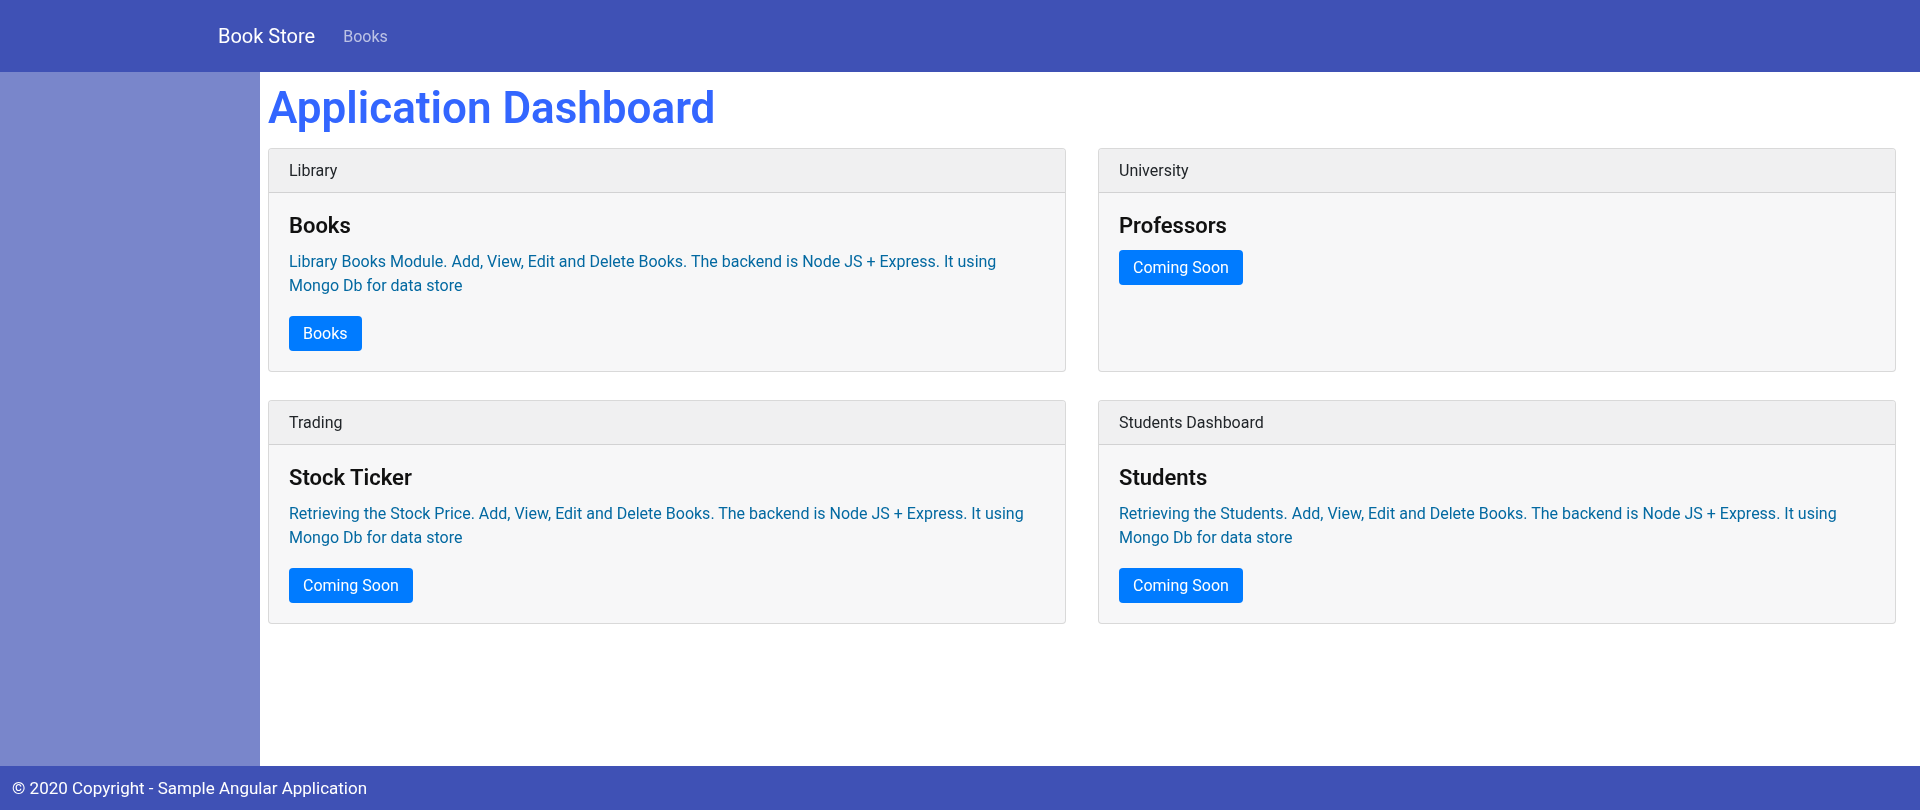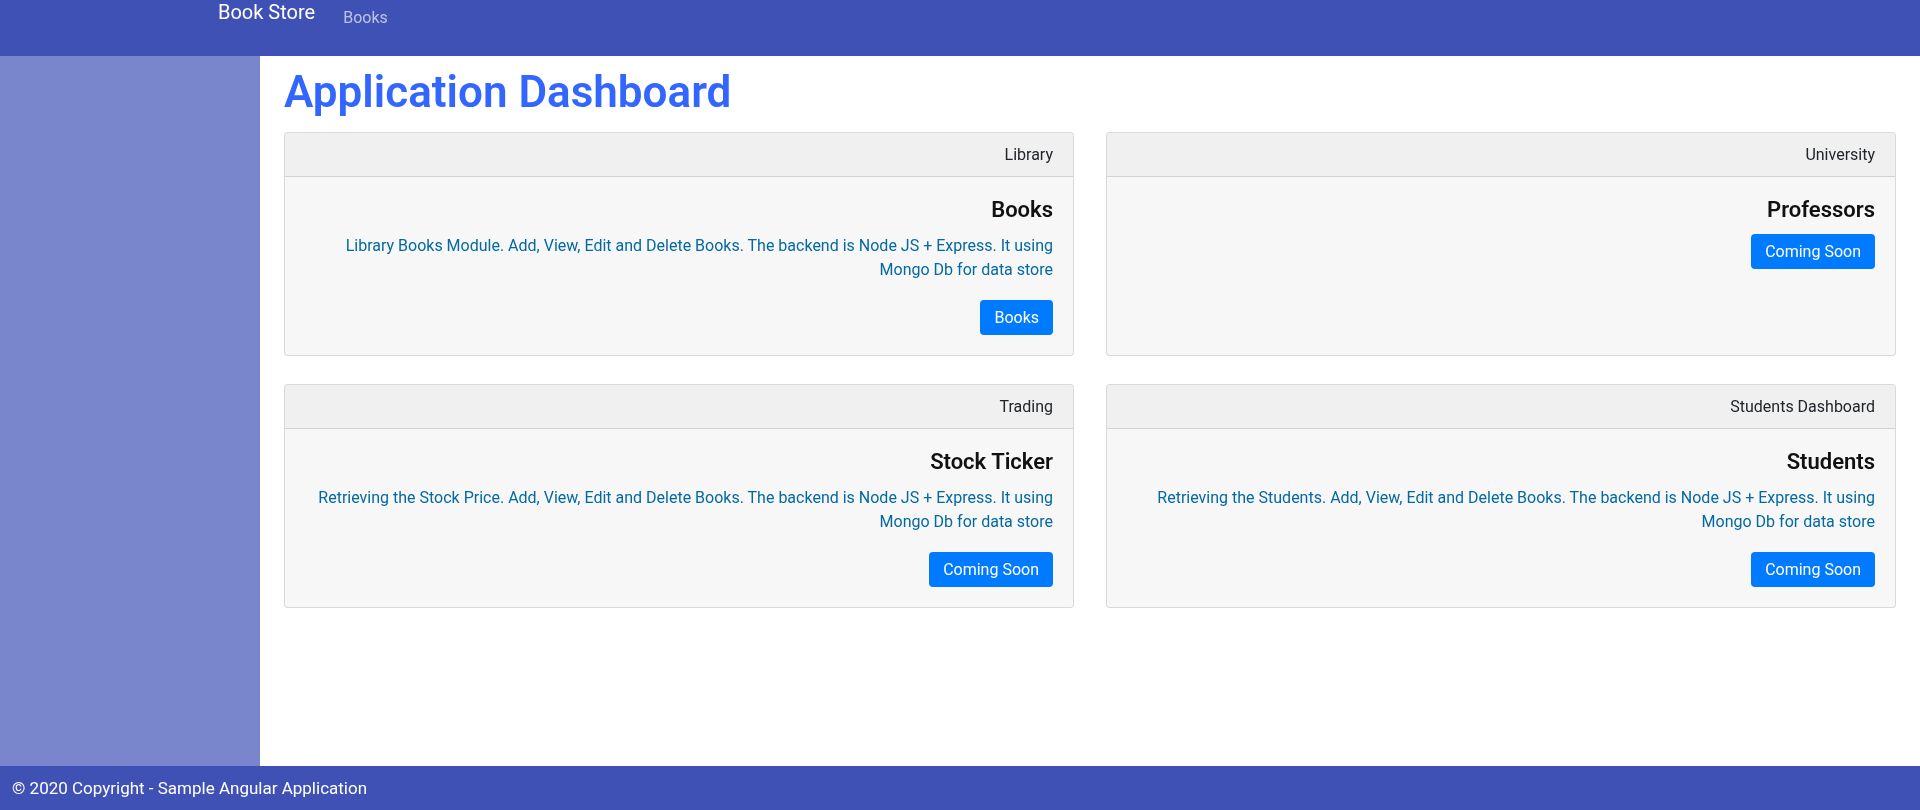--- a/index.html
+++ b/index.html
@@ -11,22 +11,23 @@
       font-family: "Segoe UI", -apple-system, BlinkMacSystemFont, Roboto, "Helvetica Neue", Arial, sans-serif;
       font-size: 16px;
       color: #212529;
       background: #fff;
       min-height: 810px;
       display: flex;
       flex-direction: column;
     }
     .navbar {
       background-color: #3f51b5;
-      height: 56px;
+      height: 72px;
       display: flex;
+      align-items: center;
       padding: 0 0 0 218px;
       flex-shrink: 0;
     }
     .nav-brand {
       color: #fff;
       font-size: 20px;
       font-weight: 400;
       margin-right: 20px;
       text-decoration: none;
     }
@@ -42,34 +43,33 @@
       flex: 1;
       min-height: 0;
     }
     .sidebar {
       width: 260px;
       background-color: #7986cb;
       flex-shrink: 0;
     }
     .main {
       flex: 1;
-      padding: 6px 24px 24px 24px;
+      padding: 6px 24px 24px 8px;
       background: #fff;
     }
     .page-title {
       color: #3366ff;
       font-size: 44px;
       font-weight: 600;
       margin: 4px 0 14px 0;
     }
     .row {
       display: flex;
       gap: 32px;
       margin-bottom: 28px;
-      text-align: right;
     }
     .card {
       flex: 1;
       background: #f7f7f8;
       border: 1px solid rgba(0,0,0,0.12);
       border-radius: 4px;
       overflow: hidden;
     }
     .card-header {
       padding: 12px 20px;

